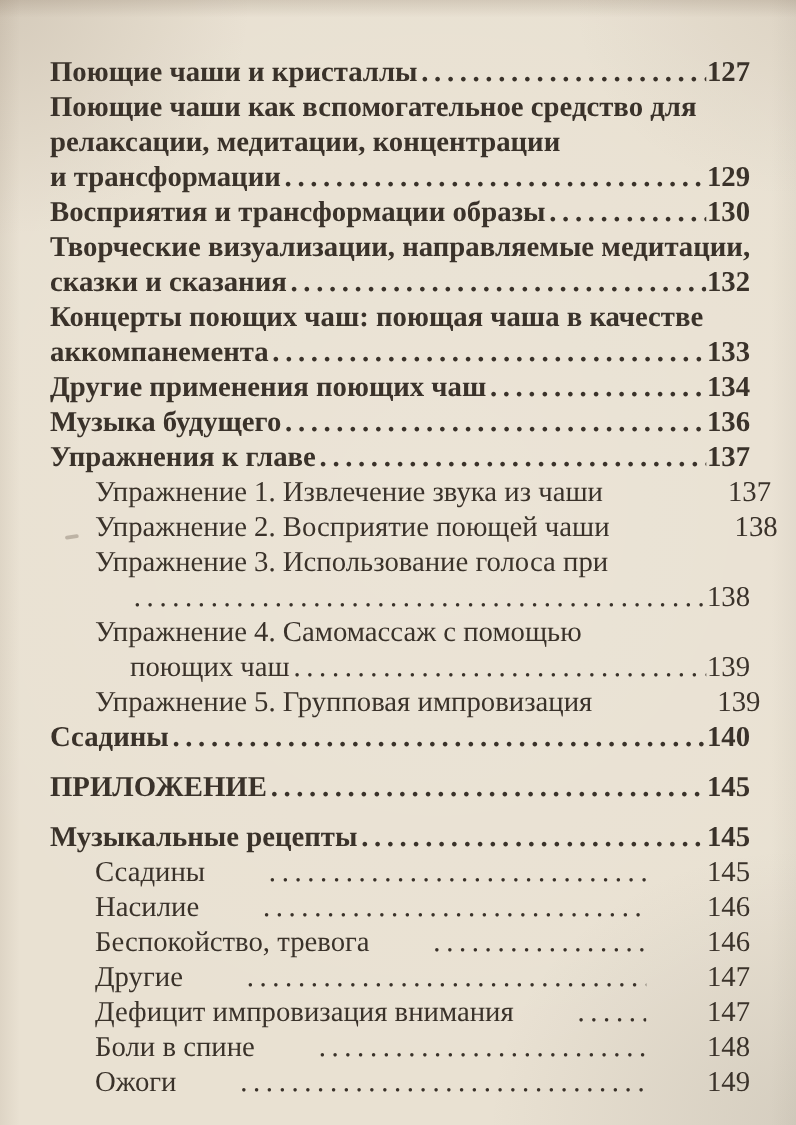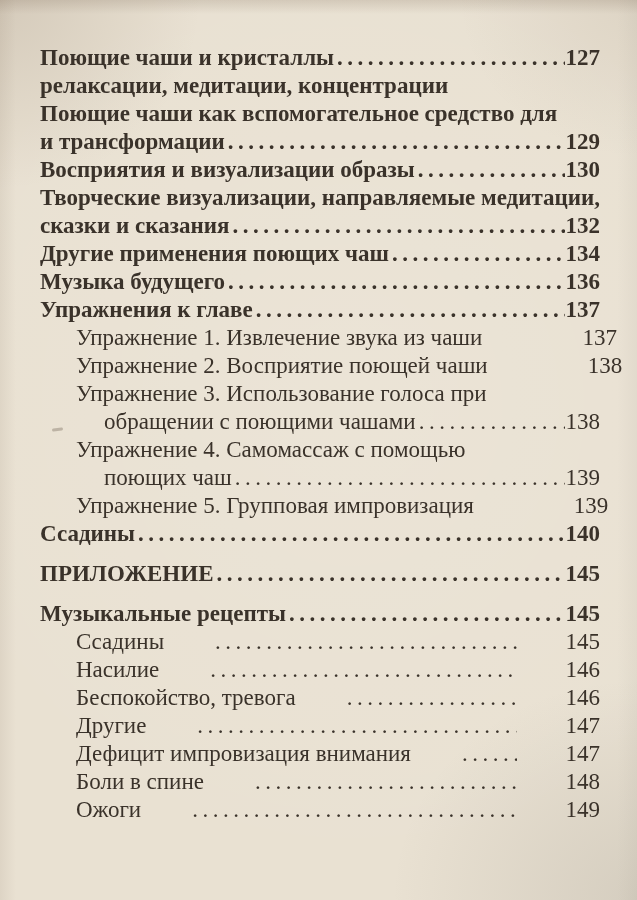--- a/index.html
+++ b/index.html
@@ -73,50 +73,60 @@
   <main class="toc">
       <div class="entry bold">
         <div class="line indent-0">
           <span class="t">Поющие чаши и кристаллы</span>
           <span class="leader"></span>
           <span class="pagenum">127</span>
         </div>
       </div>
       <div class="entry bold">
         <div class="line indent-0">
+          <span class="t">Поющие чаши как вспомогательное средство для</span>
+        </div>
+        <div class="line indent-0">
           <span class="t">релаксации, медитации, концентрации</span>
         </div>
         <div class="line indent-0">
-          <span class="t">Поющие чаши как вспомогательное средство для</span>
-        </div>
-        <div class="line indent-0">
           <span class="t">и трансформации</span>
           <span class="leader"></span>
           <span class="pagenum">129</span>
         </div>
       </div>
       <div class="entry bold">
         <div class="line indent-0">
-          <span class="t">Восприятия и визуализации образы</span>
+          <span class="t">Восприятия и трансформации образы</span>
           <span class="leader"></span>
           <span class="pagenum">130</span>
         </div>
       </div>
       <div class="entry bold">
         <div class="line indent-0">
           <span class="t">Творческие визуализации, направляемые медитации,</span>
         </div>
         <div class="line indent-0">
           <span class="t">сказки и сказания</span>
           <span class="leader"></span>
           <span class="pagenum">132</span>
         </div>
       </div>
       <div class="entry bold">
         <div class="line indent-0">
+          <span class="t">Концерты поющих чаш: поющая чаша в качестве</span>
+        </div>
+        <div class="line indent-0">
+          <span class="t">аккомпанемента</span>
+          <span class="leader"></span>
+          <span class="pagenum">133</span>
+        </div>
+      </div>
+      <div class="entry bold">
+        <div class="line indent-0">
           <span class="t">Другие применения поющих чаш</span>
           <span class="leader"></span>
           <span class="pagenum">134</span>
         </div>
       </div>
       <div class="entry bold">
         <div class="line indent-0">
           <span class="t">Музыка будущего</span>
           <span class="leader"></span>
           <span class="pagenum">136</span>
@@ -141,21 +151,20 @@
           <span class="t">Упражнение 2. Восприятие поющей чаши</span>
           <span class="leader"></span>
           <span class="pagenum">138</span>
         </div>
       </div>
       <div class="entry regular">
         <div class="line indent-1">
           <span class="t">Упражнение 3. Использование голоса при</span>
         </div>
         <div class="line indent-2">
-          <span class="t">обращении с поющими чашами</span>
           <span class="leader"></span>
           <span class="pagenum">138</span>
         </div>
       </div>
       <div class="entry regular">
         <div class="line indent-1">
           <span class="t">Упражнение 4. Самомассаж с помощью</span>
         </div>
         <div class="line indent-2">
           <span class="t">поющих чаш</span>

